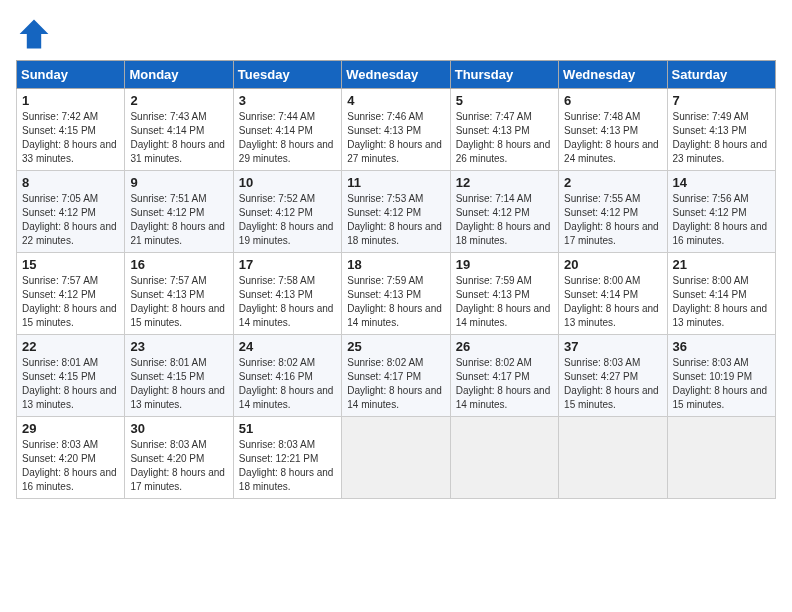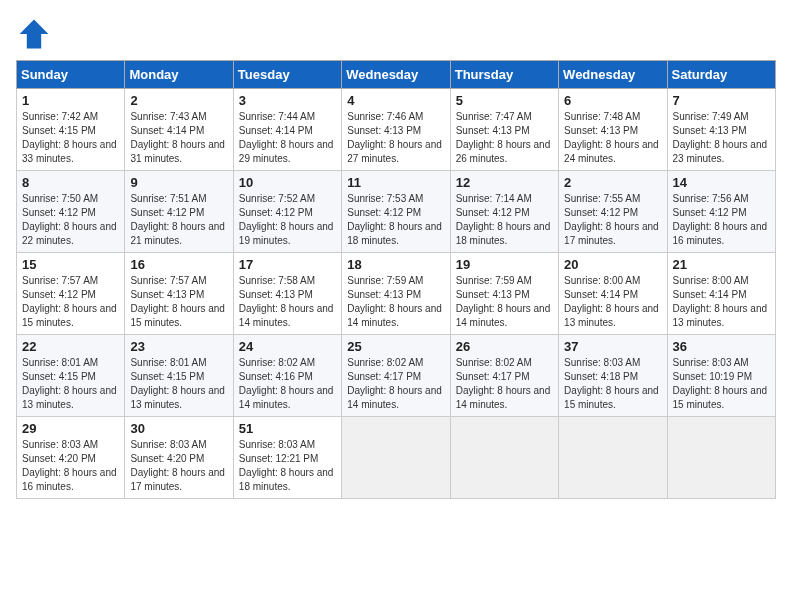--- a/index.html
+++ b/index.html
@@ -156,21 +156,21 @@
         <td>
         <span class="day-number">7</span>
         <span class="cell-text">Sunrise: 7:49 AM</span><br>
         <span class="cell-text">Sunset: 4:13 PM</span><br>
         <span class="cell-text">Daylight: 8 hours and 23 minutes.</span>
       </td>
       </tr>
       <tr>
         <td>
         <span class="day-number">8</span>
-        <span class="cell-text">Sunrise: 7:50 AM</span><br>
+        <span class="cell-text">Sunrise: 7:05 AM</span><br>
         <span class="cell-text">Sunset: 4:12 PM</span><br>
         <span class="cell-text">Daylight: 8 hours and 22 minutes.</span>
       </td>
         <td>
         <span class="day-number">9</span>
         <span class="cell-text">Sunrise: 7:51 AM</span><br>
         <span class="cell-text">Sunset: 4:12 PM</span><br>
         <span class="cell-text">Daylight: 8 hours and 21 minutes.</span>
       </td>
         <td>
@@ -275,21 +275,21 @@
       </td>
         <td>
         <span class="day-number">26</span>
         <span class="cell-text">Sunrise: 8:02 AM</span><br>
         <span class="cell-text">Sunset: 4:17 PM</span><br>
         <span class="cell-text">Daylight: 8 hours and 14 minutes.</span>
       </td>
         <td>
         <span class="day-number">37</span>
         <span class="cell-text">Sunrise: 8:03 AM</span><br>
-        <span class="cell-text">Sunset: 4:18 PM</span><br>
+        <span class="cell-text">Sunset: 4:27 PM</span><br>
         <span class="cell-text">Daylight: 8 hours and 15 minutes.</span>
       </td>
         <td>
         <span class="day-number">36</span>
         <span class="cell-text">Sunrise: 8:03 AM</span><br>
         <span class="cell-text">Sunset: 10:19 PM</span><br>
         <span class="cell-text">Daylight: 8 hours and 15 minutes.</span>
       </td>
       </tr>
       <tr>

